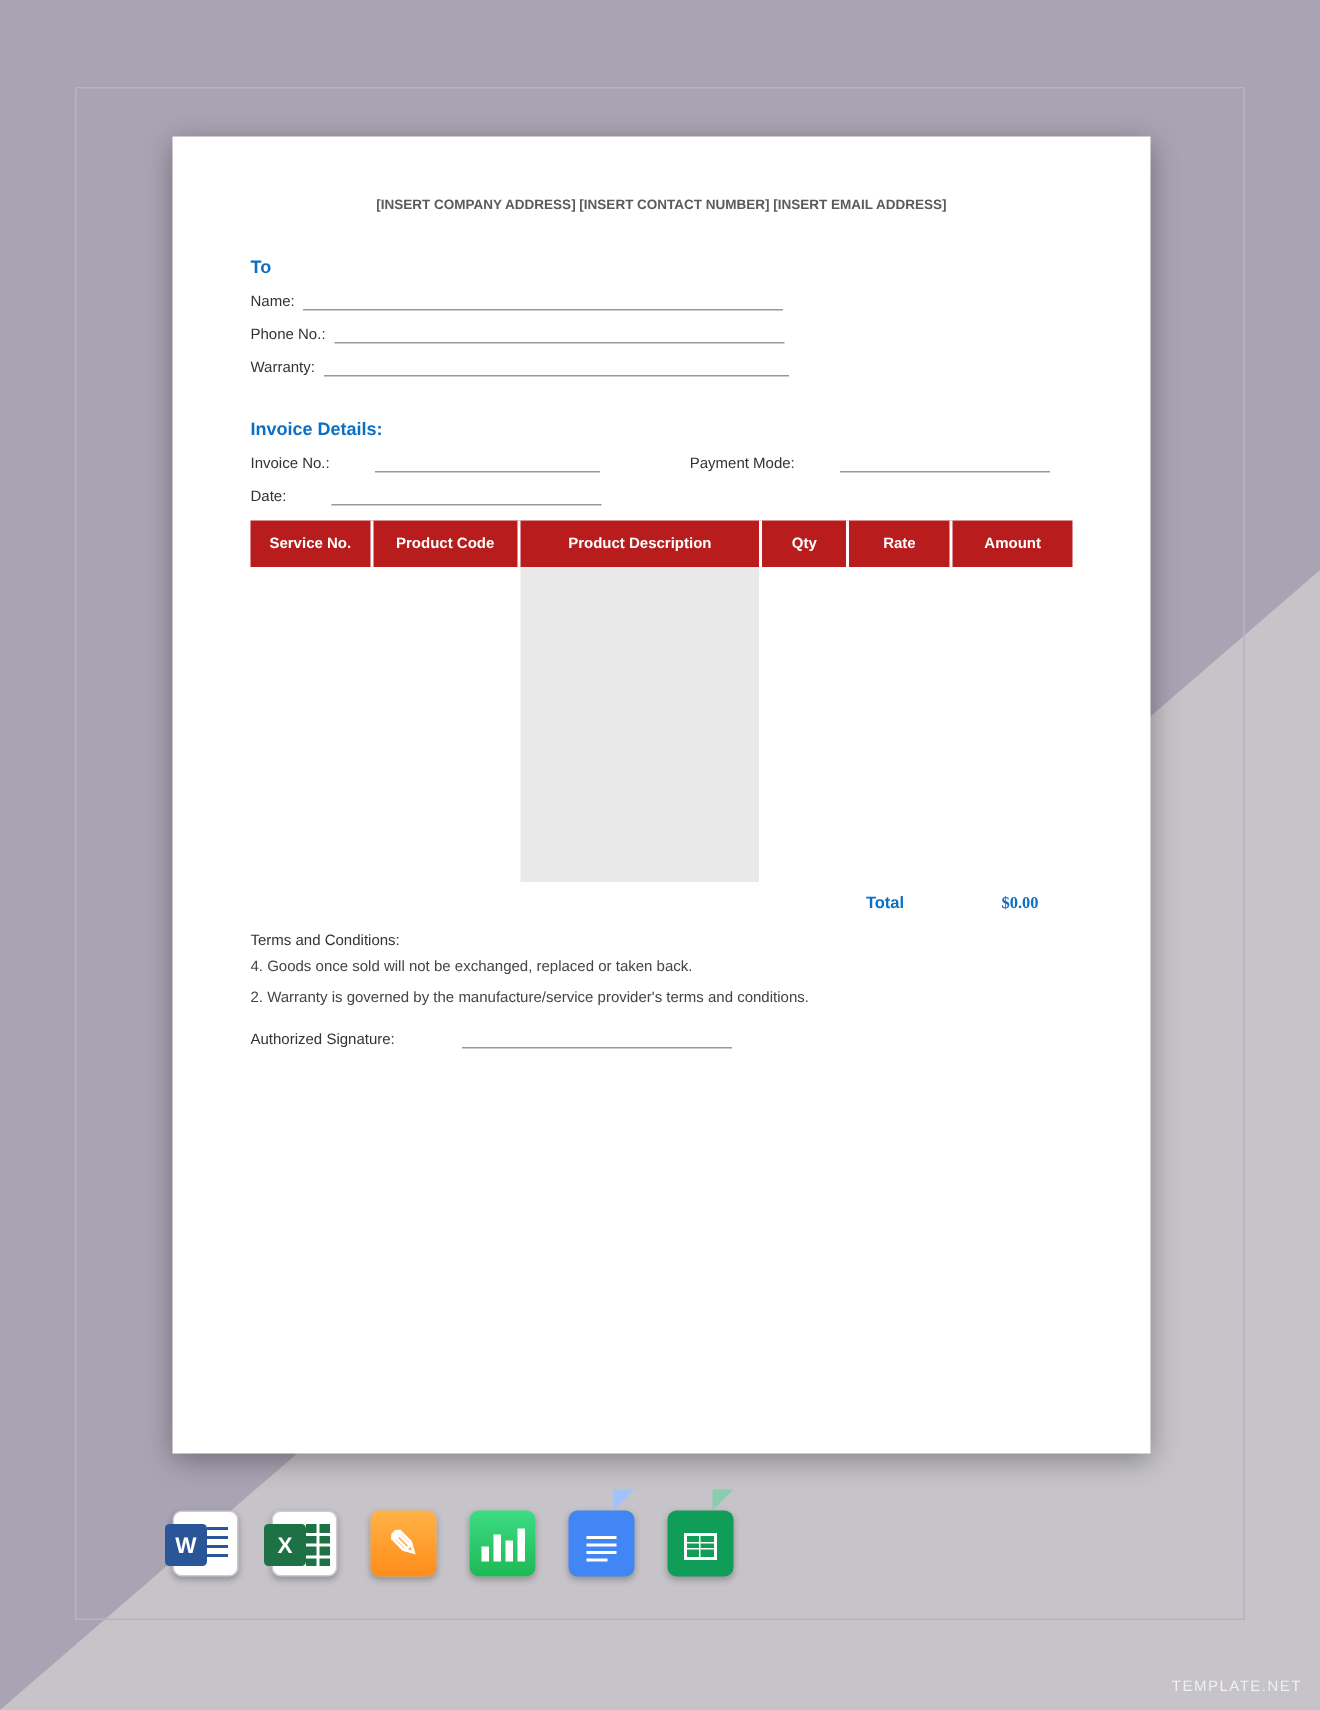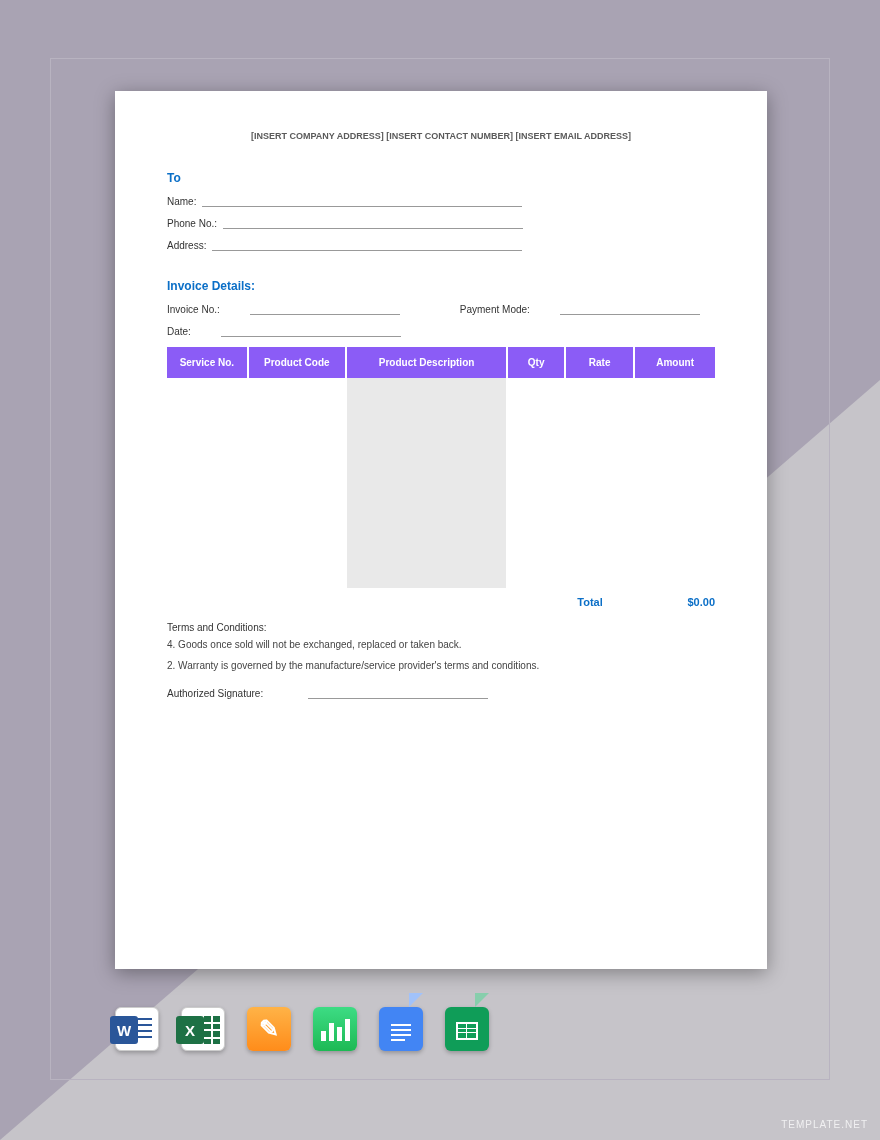--- a/index.html
+++ b/index.html
@@ -80,21 +80,21 @@
     margin-bottom: 10px;
   }
   .details-col { display: flex; align-items: center; font-size: 10px; color:#333;gap:24px; }
   .spacer { height: 18px; }
   table.invoice {
     width: 100%;
     border-collapse: collapse;
     margin-top: 8px;
   }
   table.invoice th {
-    background: #8b5cf6;
+    background: #b91c1c;
     color: #fff;
     font-size: 10px;
     font-weight: bold;
     padding: 10px 4px;
     border-right: 2px solid #fff;
     text-align: center;
   }
   table.invoice th:last-child { border-right: none; }
   table.invoice td {
     height: 210px;
@@ -111,21 +111,21 @@
   .col-amt { width: 70px; }
   .total-row {
     display: flex;
     justify-content: flex-end;
     margin-top: 8px;
     font-size: 11px;
     font-weight: bold;
     color: #0b6fc7;
   }
   .total-label { width: 110px; text-align: center; }
-  .total-value { width: 70px; text-align: right; }
+  .total-value { width: 70px; text-align: center; font-family: Liberation Serif, serif; }
   .terms-head {
     font-size: 10px;
     font-weight: normal;
     color: #333;
     margin-top: 14px;
     margin-bottom: 6px;
   }
   .term-line {
     font-size: 10px;
     color: #444;
@@ -182,21 +182,21 @@
     <div class="section-head">To</div>
     <div class="field-row">
       <span class="field-label">Name:</span>
       <span class="field-line" style="width:320px"></span>
     </div>
     <div class="field-row">
       <span class="field-label">Phone No.:</span>
       <span class="field-line" style="width:300px"></span>
     </div>
     <div class="field-row">
-      <span class="field-label">Address:</span>
+      <span class="field-label">Warranty:</span>
       <span class="field-line" style="width:310px"></span>
     </div>
 
     <div class="spacer"></div>
 
     <div class="section-head">Invoice Details:</div>
     <div class="details-row">
       <div class="details-col">
         <span class="field-label">Invoice No.:</span>
         <span class="field-line" style="width:150px"></span>

